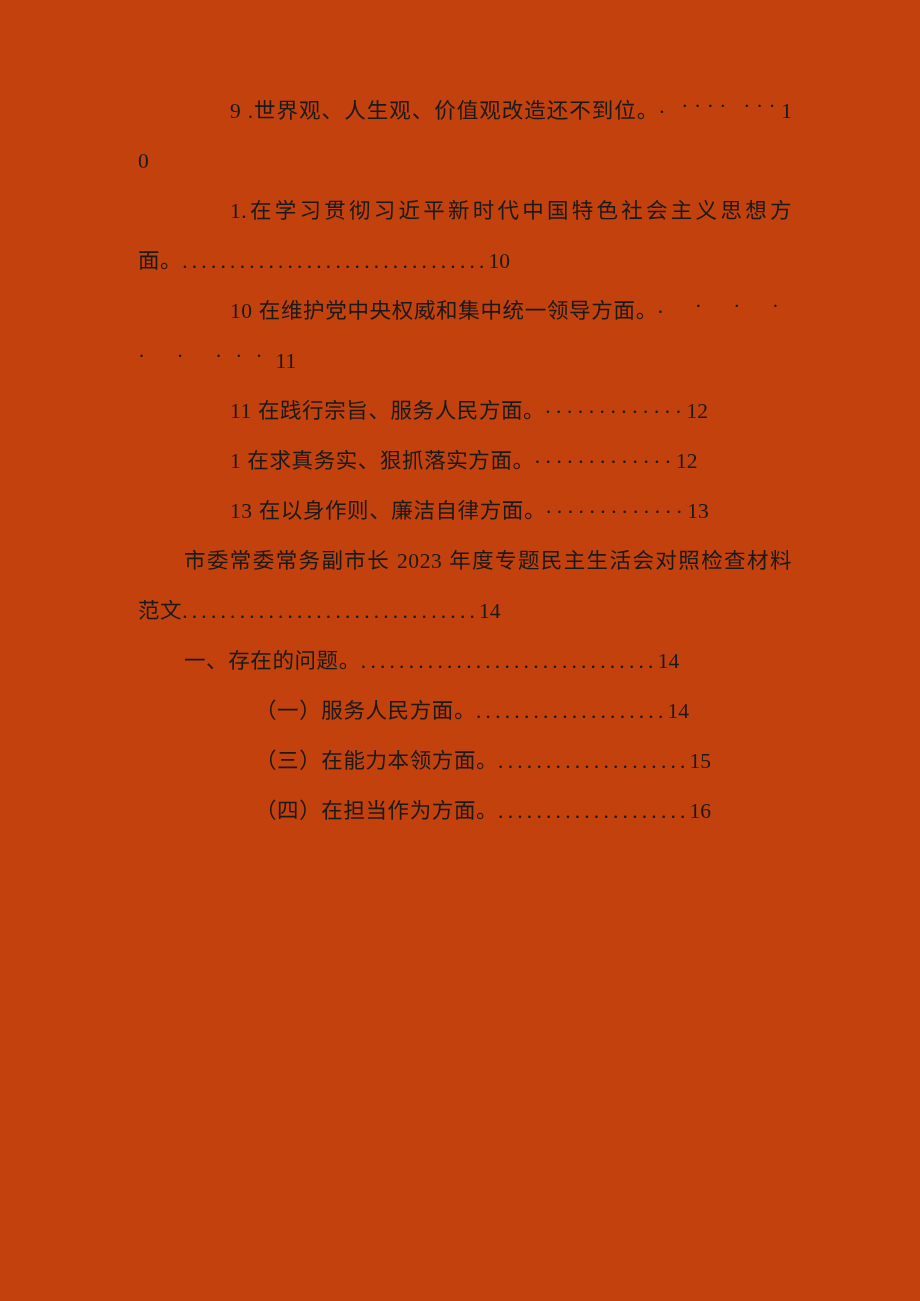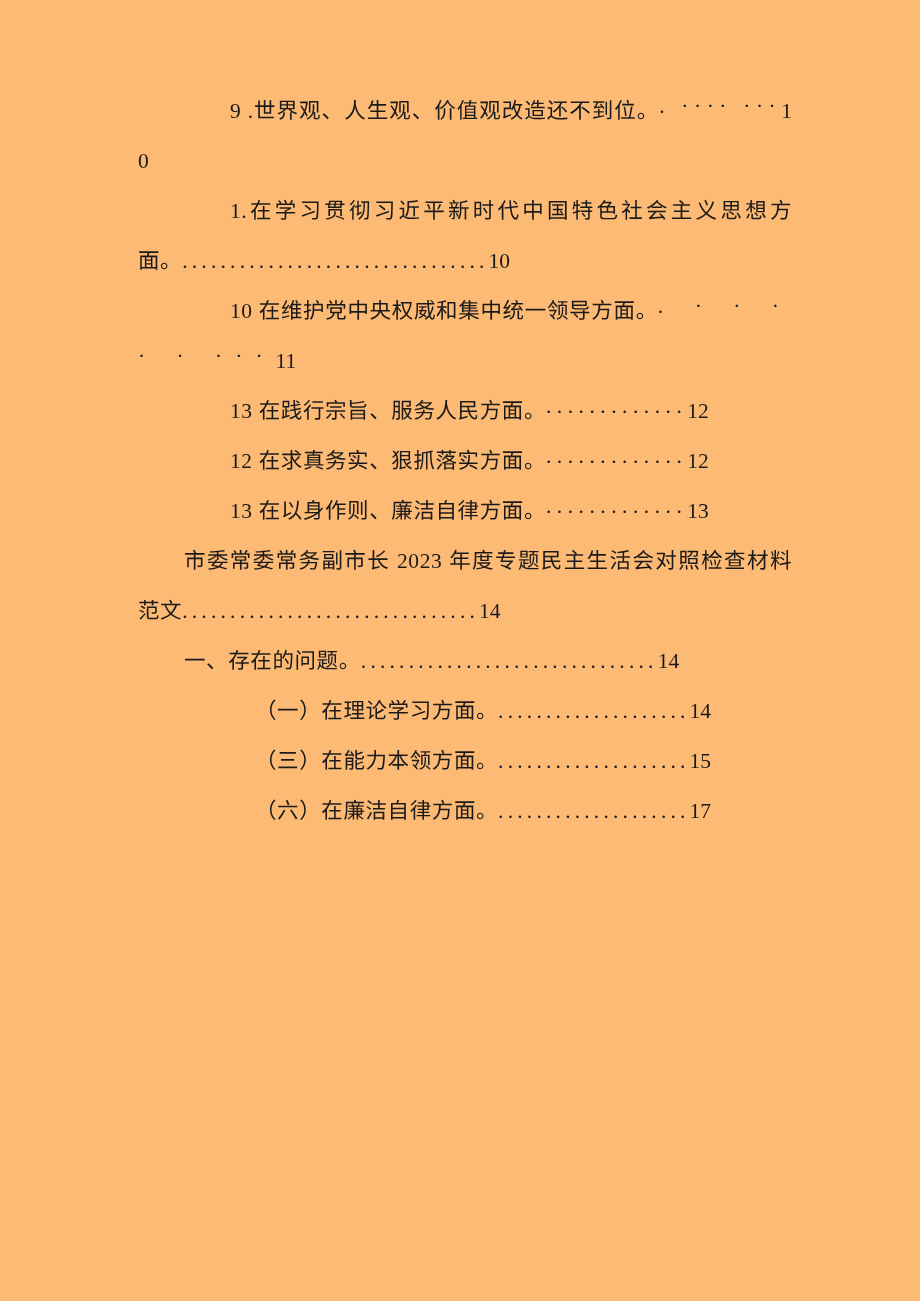--- a/index.html
+++ b/index.html
@@ -5,21 +5,21 @@
 <style>
   html, body {
     margin: 0;
     padding: 0;
     background: #ffffff;
   }
   .page {
     position: relative;
     width: 920px;
     height: 1301px;
-    background: #fdba74;
+    background: #c2410c;
     margin: 0 auto;
     overflow: hidden;
     font-family: "Liberation Serif", "DejaVu Serif", serif;
     color: #1a1a1a;
     -webkit-font-smoothing: antialiased;
   }
 
   .toc {
     position: absolute;
     left: 138px;
@@ -75,22 +75,22 @@
   }
 </style>
 </head>
 <body>
 
 <div class="page">
   <div class="toc" id="toc-root">
       <div class="entry ind-2"><span class="txt">9 .世界观、人生观、价值观改造还不到位。</span><span class="leader-mid">. ···· ···</span><span class="pno">10</span></div>
       <div class="entry ind-2"><span class="txt">1.在学习贯彻习近平新时代中国特色社会主义思想方面。</span><span class="leader-lo">................................</span><span class="pno">10</span></div>
       <div class="entry ind-2"><span class="txt">10 在维护党中央权威和集中统一领导方面。</span><span class="leader-wide">. · · · · · ···</span><span class="pno">11</span></div>
-      <div class="entry ind-2"><span class="txt">13 在践行宗旨、服务人民方面。</span><span class="leader-mid">.............</span><span class="pno">12</span></div>
-      <div class="entry ind-2"><span class="txt">12 在求真务实、狠抓落实方面。</span><span class="leader-mid">.............</span><span class="pno">12</span></div>
+      <div class="entry ind-2"><span class="txt">11 在践行宗旨、服务人民方面。</span><span class="leader-mid">.............</span><span class="pno">12</span></div>
+      <div class="entry ind-2"><span class="txt">1 在求真务实、狠抓落实方面。</span><span class="leader-mid">.............</span><span class="pno">12</span></div>
       <div class="entry ind-2"><span class="txt">13 在以身作则、廉洁自律方面。</span><span class="leader-mid">.............</span><span class="pno">13</span></div>
       <div class="entry ind-1"><span class="txt">市委常委常务副市长 2023 年度专题民主生活会对照检查材料范文</span><span class="leader-lo">...............................</span><span class="pno">14</span></div>
       <div class="entry ind-1"><span class="txt">一、存在的问题。</span><span class="leader-lo">...............................</span><span class="pno">14</span></div>
-      <div class="entry ind-3"><span class="txt">（一）在理论学习方面。</span><span class="leader-lo">....................</span><span class="pno">14</span></div>
+      <div class="entry ind-3"><span class="txt">（一）服务人民方面。</span><span class="leader-lo">....................</span><span class="pno">14</span></div>
       <div class="entry ind-3"><span class="txt">（三）在能力本领方面。</span><span class="leader-lo">....................</span><span class="pno">15</span></div>
-      <div class="entry ind-3"><span class="txt">（六）在廉洁自律方面。</span><span class="leader-lo">....................</span><span class="pno">17</span></div>
+      <div class="entry ind-3"><span class="txt">（四）在担当作为方面。</span><span class="leader-lo">....................</span><span class="pno">16</span></div>
     </div>
 </div>
 
 </body></html>

